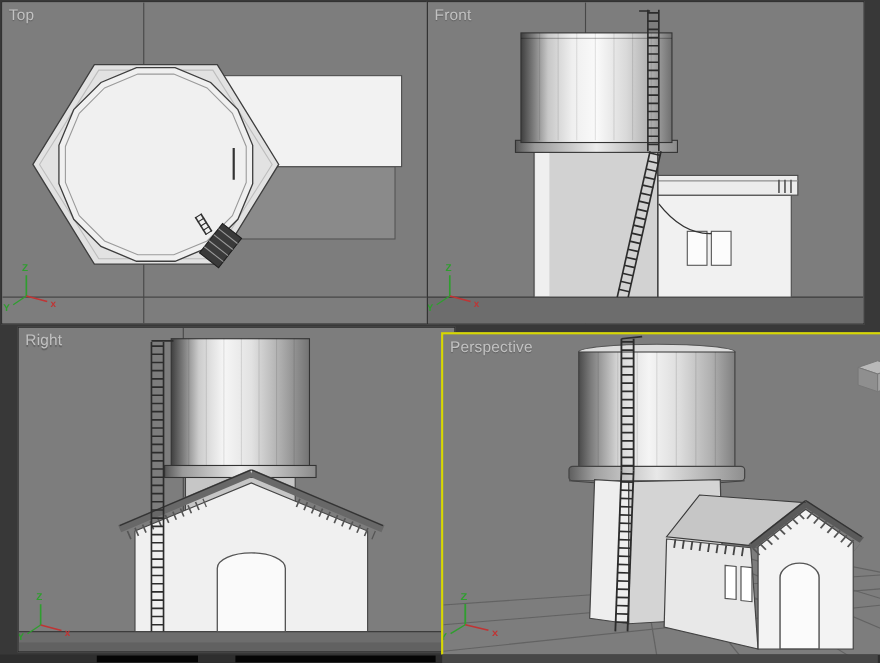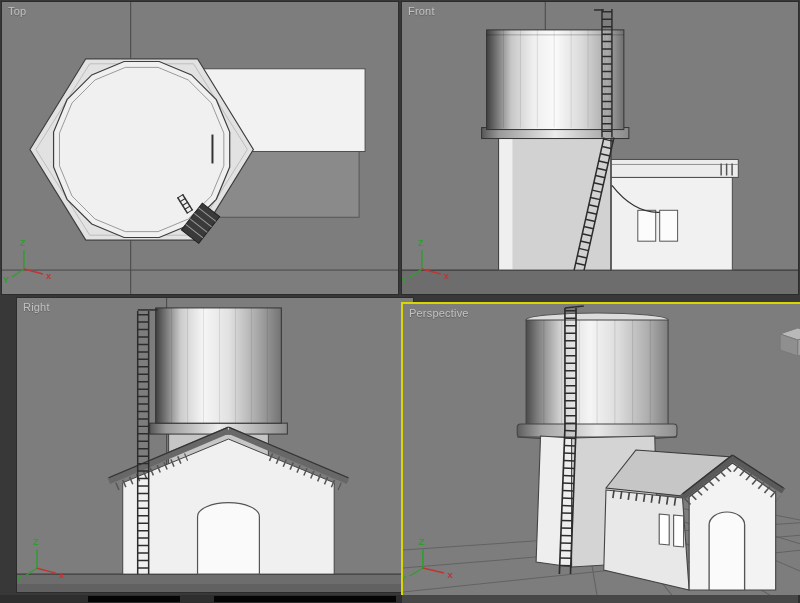--- a/index.html
+++ b/index.html
@@ -2,24 +2,24 @@
 <html><head>
 <meta charset="utf-8">
 <style>
   *{margin:0;padding:0;box-sizing:border-box}
   html,body{background:#1e1e1e}
   body{font-family:"Liberation Sans",sans-serif}
   .screen{position:relative;width:800px;height:603px;background:#383838;overflow:hidden}
   .vp{position:absolute;background:#7d7d7d;border:1px solid #2c2c2c;overflow:hidden}
   .vp svg{position:absolute;left:0;top:0;width:100%;height:100%;display:block}
   #vp-top{left:1px;top:1px;width:398px;height:294px}
-  #vp-front{left:401px;top:1px;width:398px;height:294px}
+  #vp-front{left:388px;top:1px;width:398px;height:294px}
   #vp-right{left:16px;top:297px;width:398px;height:296px}
   #vp-persp{left:401px;top:302px;width:441px;height:296px;border:2px solid #d8d800}
-  .vp-label{position:absolute;left:6px;top:3px;font-size:11px;color:#c2c2c2;z-index:5;cursor:default;letter-spacing:.2px;text-shadow:0 1px 1px rgba(0,0,0,.25)}
+  .vp-label{position:absolute;left:6px;top:3px;font-size:14px;color:#c2c2c2;z-index:5;cursor:default;letter-spacing:.2px;text-shadow:0 1px 1px rgba(0,0,0,.25)}
   .statusbar{position:absolute;left:0;top:595px;width:800px;height:8px;background:#2e2e2e}
   .statusbar .seg{position:absolute;top:1px;height:6px;background:#050505}
   .statusbar .seg.b{background:#474747}
   text{font-family:"Liberation Sans",sans-serif}
 </style>
 </head>
 <body>
 
 <div class="screen">
 

